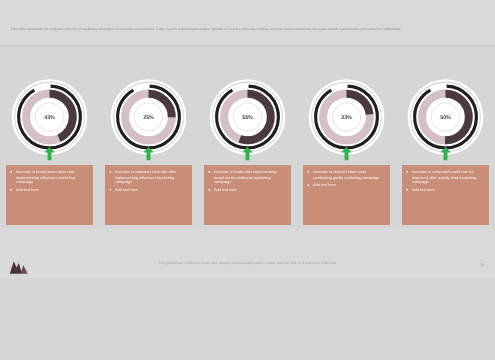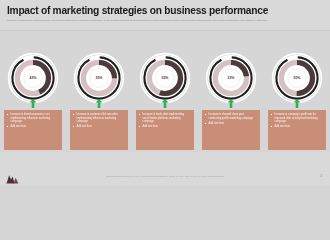--- a/index.html
+++ b/index.html
@@ -181,21 +181,20 @@
     top: 170px;
   }
 </style>
 </head>
 <body>
 
 <div id="slide">
 
   <div id="header-band"></div>
 
-  <div id="slide-title">Impact of marketing strategies on business performance</div>
 
   <div id="subtitle">This slide represents the analysis outcome of marketing strategies on business performance. It also depicts marketing strategies impacts on brand positioning revenue increase brand awareness site sales launch maintenance and customer relationship.</div>
 
   <div id="header-rule"></div>
 
   <div id="donut-row">
 
     <div class="donut-cell">
       <div class="donut-wrap">
         <svg viewBox="0 0 52 52">

